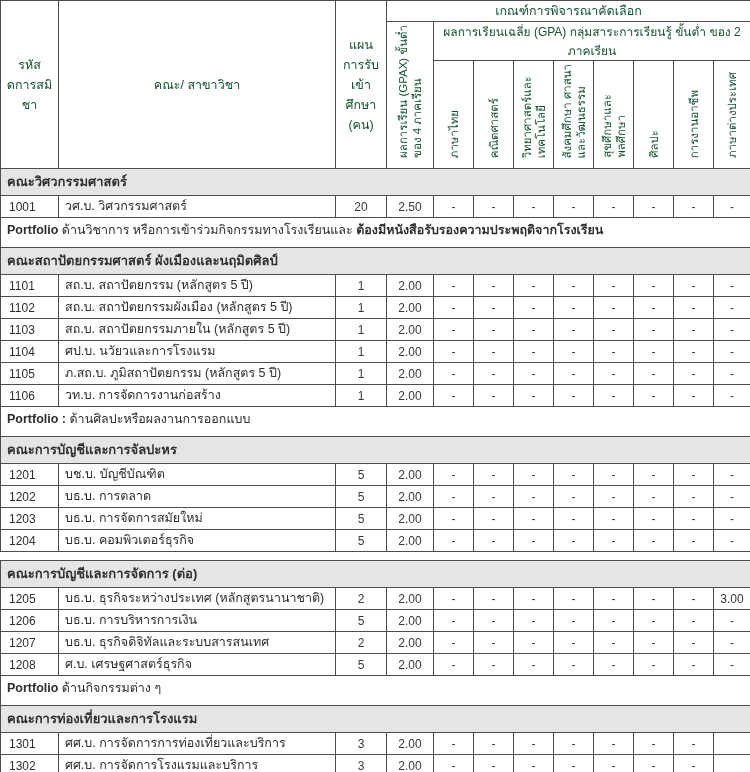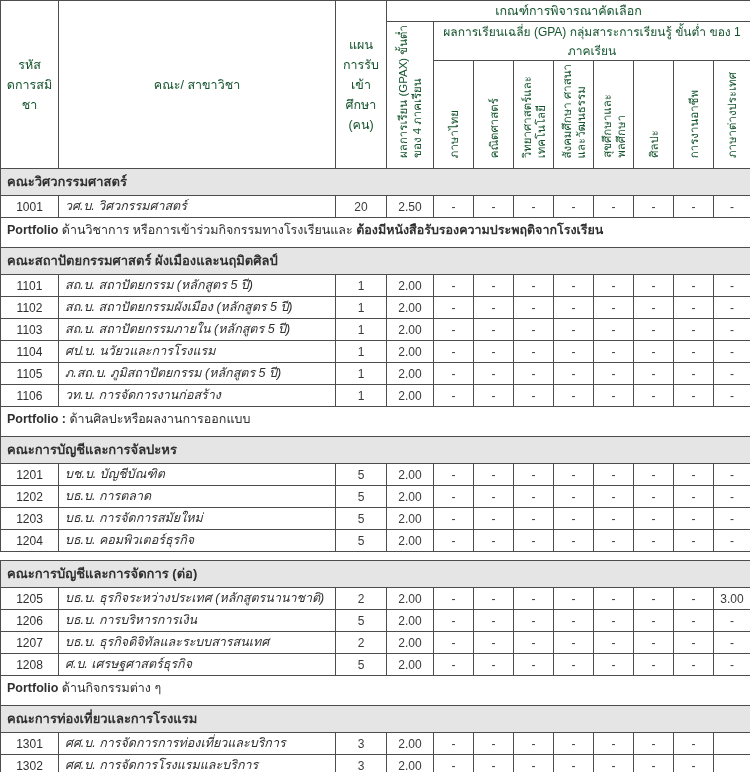--- a/index.html
+++ b/index.html
@@ -45,22 +45,22 @@
   }
   td.portfolio-cell {
     text-align: left;
     font-size: 12.5px;
     padding: 2px 6px 7px 6px;
     height: 15px;
   }
   td.portfolio-cell b { font-weight: bold; }
   td.gap-cell { border: none; height: 8px; }
   tr.program-row { height: 21px; }
-  td.code { text-align: center; font-size: 12px; }
-  td.name { text-align: left; font-size: 12.5px; padding: 1px 6px; line-height: 19px; font-style: italic; }
+  td.code { font-size: 12px; padding-left: 8px; }
+  td.name { text-align: left; font-size: 12.5px; padding: 1px 6px; line-height: 19px; }
   td.num { text-align: center; font-size: 12px; color: #3a3a3a; }
 </style>
 </head>
 <body>
 
 <div class="page">
   <table>
     <colgroup>
       <col style="width:58px">
       <col style="width:277px">
@@ -83,21 +83,21 @@
         <th rowspan="3" class="pre">แผน
 การรับ
 เข้า
 ศึกษา
 (คน)</th>
         <th colspan="9">เกณฑ์การพิจารณาคัดเลือก</th>
       </tr>
       <tr class="h2">
         <th rowspan="2" class="rot"><span class="vtext">ผลการเรียน (GPAX) ขั้นต่ำ
 ของ 4 ภาคเรียน</span></th>
-        <th colspan="8">ผลการเรียนเฉลี่ย (GPA) กลุ่มสาระการเรียนรู้ ขั้นต่ำ ของ 1 ภาคเรียน</th>
+        <th colspan="8">ผลการเรียนเฉลี่ย (GPA) กลุ่มสาระการเรียนรู้ ขั้นต่ำ ของ 2 ภาคเรียน</th>
       </tr>
       <tr class="h3">
         <th class="rot"><span class="vtext">ภาษาไทย</span></th>
         <th class="rot"><span class="vtext">คณิตศาสตร์</span></th>
         <th class="rot"><span class="vtext">วิทยาศาสตร์และ
 เทคโนโลยี</span></th>
         <th class="rot"><span class="vtext">สังคมศึกษา ศาสนา
 และวัฒนธรรม</span></th>
         <th class="rot"><span class="vtext">สุขศึกษาและ
 พลศึกษา</span></th>

